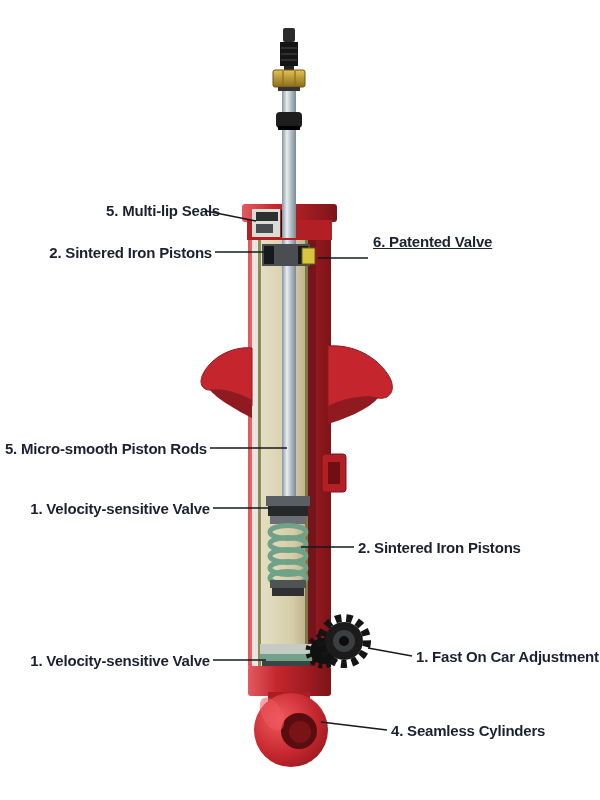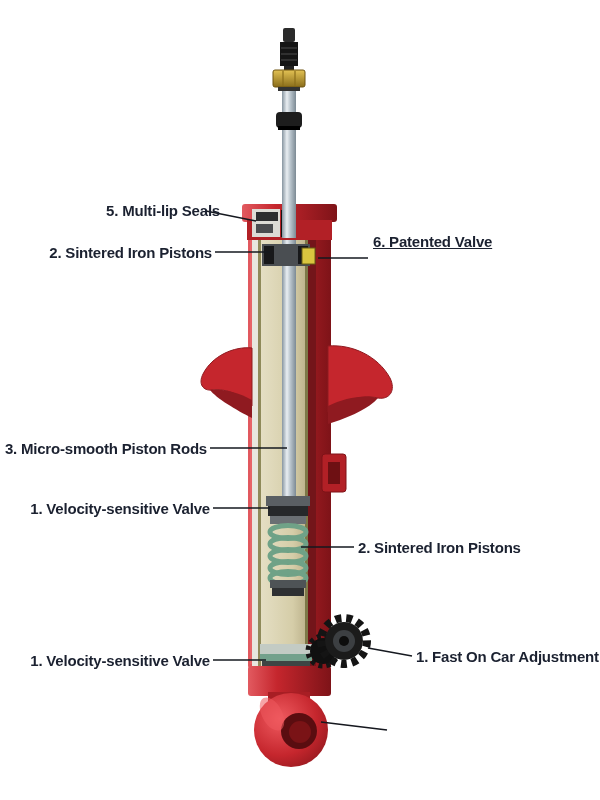--- a/index.html
+++ b/index.html
@@ -180,24 +180,25 @@
       <line class="leader" x1="387" y1="730" x2="321" y2="722"></line>
     </g>
   </svg>
 
   <div class="label ra" style="left:0;width:204px;top:203px;padding-left:16px;">5. Multi-lip Seals</div>
 
   <div class="label ra" style="left:0;width:212px;top:245px;">2. Sintered Iron Pistons</div>
 
   <div class="label" style="left:373px;top:234px;text-decoration:underline;">6. Patented Valve</div>
 
-  <div class="label ra" style="left:0;width:207px;top:441px;">3. Micro-smooth Piston Rods</div>
+  <div class="label ra" style="left:0;width:207px;top:441px;">5. Micro-smooth Piston Rods</div>
 
   <div class="label ra" style="left:0;width:210px;top:501px;">1. Velocity-sensitive Valve</div>
 
   <div class="label" style="left:358px;top:540px;">2. Sintered Iron Pistons</div>
 
   <div class="label ra" style="left:0;width:210px;top:653px;">1. Velocity-sensitive Valve</div>
 
   <div class="label" style="left:416px;top:649px;">1. Fast On Car Adjustment</div>
 
+  <div class="label" style="left:391px;top:723px;">4. Seamless Cylinders</div>
 
 </div>
 
 </body></html>

